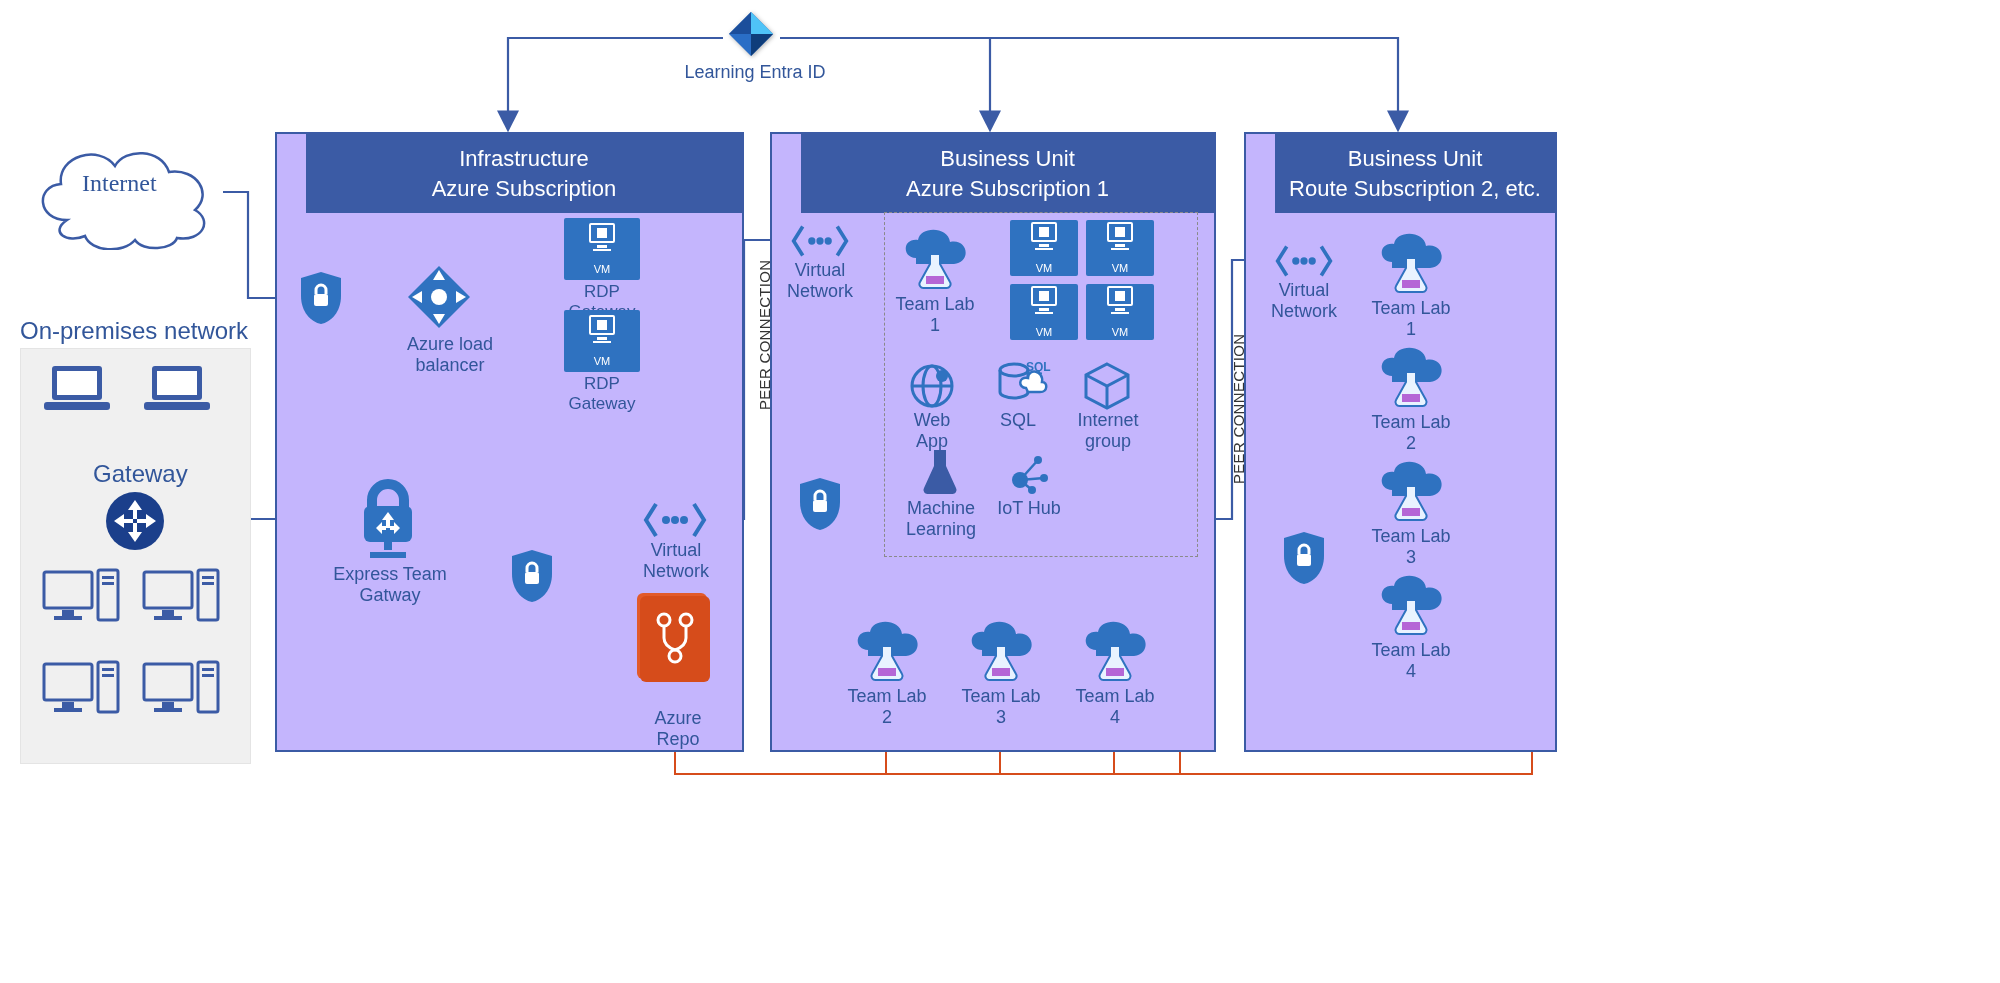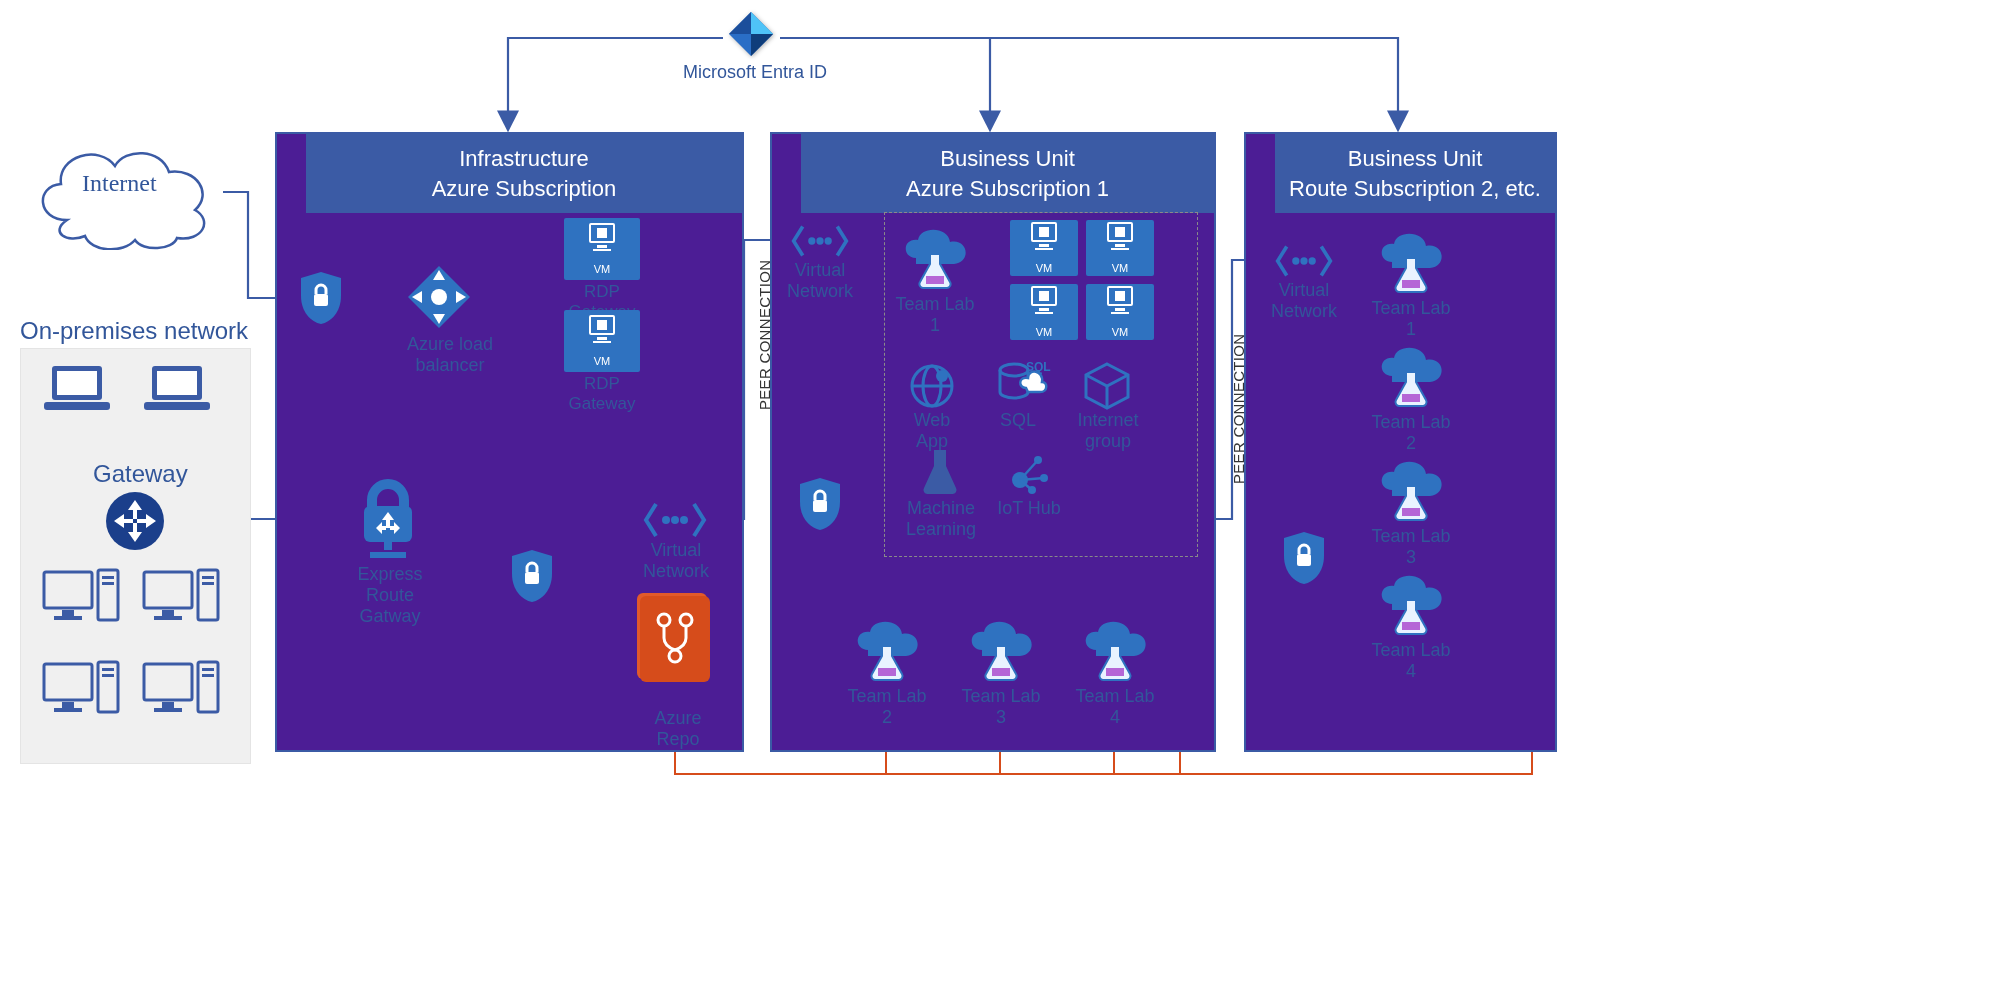--- a/index.html
+++ b/index.html
@@ -17,21 +17,21 @@
   
   .entra-diamond {
     width: 48px; height: 48px;
     left: 727px; top: 10px;
     filter: drop-shadow(1px 1px 2px rgba(0,0,0,0.3));
   }
 
   
   .panel {
     border: 2px solid #3b5ba5;
-    background: #4c1d95;
+    background: #c4b5fd;
     padding-left: 29px;
   }
   .panel-header {
     background: #3b5ba5;
     color: #fff;
     text-align: center;
     padding: 10px 4px;
     font-size: 22px;
     line-height: 1.35;
   }
@@ -189,21 +189,21 @@
 </svg>
 
 <div class="abs entra-diamond">
   <svg viewBox="0 0 48 48">
     <polygon points="24,2 46,24 24,46 2,24" fill="#2a6ec6"></polygon>
     <polygon points="24,2 46,24 24,24" fill="#4fc3f7"></polygon>
     <polygon points="24,2 2,24 24,24" fill="#1b4e9b"></polygon>
     <polygon points="24,46 46,24 24,24" fill="#0f3d7a"></polygon>
   </svg>
 </div>
-<div class="abs lbl" style="left:660px; top:62px; width:190px">Microsoft Entra ID</div>
+<div class="abs lbl" style="left:660px; top:62px; width:190px">Learning Entra ID</div>
 
 <div id="internet-cloud" class="abs">
   <svg viewBox="0 0 196 120">
     <path d="M40,90 C10,90 8,56 34,54 C30,26 72,14 88,36 C98,18 134,18 142,42 C170,38 186,64 168,80 C186,90 176,112 150,108 C146,120 116,122 108,110 C96,124 64,122 58,106 C40,114 22,102 40,90 Z" fill="#fff" stroke="#3b5ba5" stroke-width="2.5"></path>
   </svg>
 </div>
 <div id="internet-label" class="abs">Internet</div>
 
 <div class="abs onprem-title">On-premises network</div>
 <div id="onprem-box" class="abs"></div>
@@ -324,21 +324,21 @@
   <svg width="72" height="86" viewBox="0 0 72 86">
     <path d="M20 34 V24 a16 16 0 0 1 32 0 V34" stroke="#2f72c0" stroke-width="10" fill="none"></path>
     <rect x="12" y="30" width="48" height="36" rx="6" fill="#2f72c0"></rect>
     <polygon points="36,36 42,44 38,44 38,52 34,52 34,44 30,44" fill="#fff"></polygon>
     <polygon points="24,52 30,46 30,50 34,50 34,54 30,54 30,58" fill="#fff"></polygon>
     <polygon points="48,52 42,58 42,54 38,54 38,50 42,50 42,46" fill="#fff"></polygon>
     <rect x="32" y="66" width="8" height="8" fill="#2f72c0"></rect>
     <rect x="18" y="76" width="36" height="6" fill="#2f72c0"></rect>
   </svg>
 </div>
-<div class="abs lbl" style="left:332px; top:564px; width:116px; white-space:pre-line">Express Route
+<div class="abs lbl" style="left:332px; top:564px; width:116px; white-space:pre-line">Express Team
 Gatway</div>
 
 <div class="abs shield" style="left:508px; top:492px">
   <svg viewBox="0 0 48 56">
       <path d="M24 2 L44 8 V26 C44 42 34 52 24 54 C14 52 4 42 4 26 V8 Z" fill="#2f72c0"></path>
       <rect x="17" y="24" width="14" height="12" rx="2" fill="#fff"></rect>
       <path d="M19 24 V20 a5 5 0 0 1 10 0 V24" stroke="#fff" stroke-width="3" fill="none"></path>
     </svg>
 </div>
 

